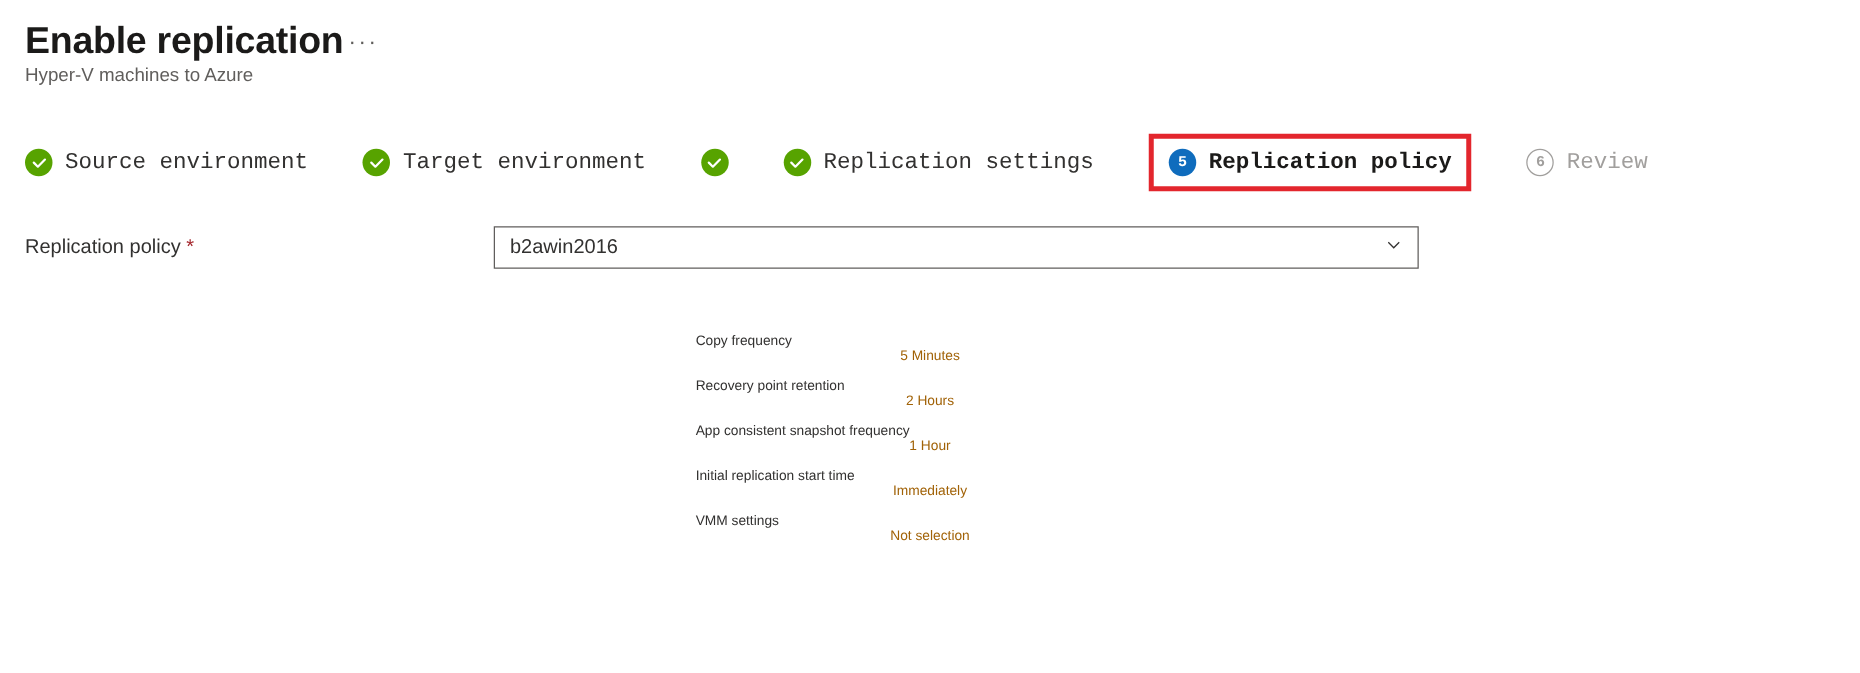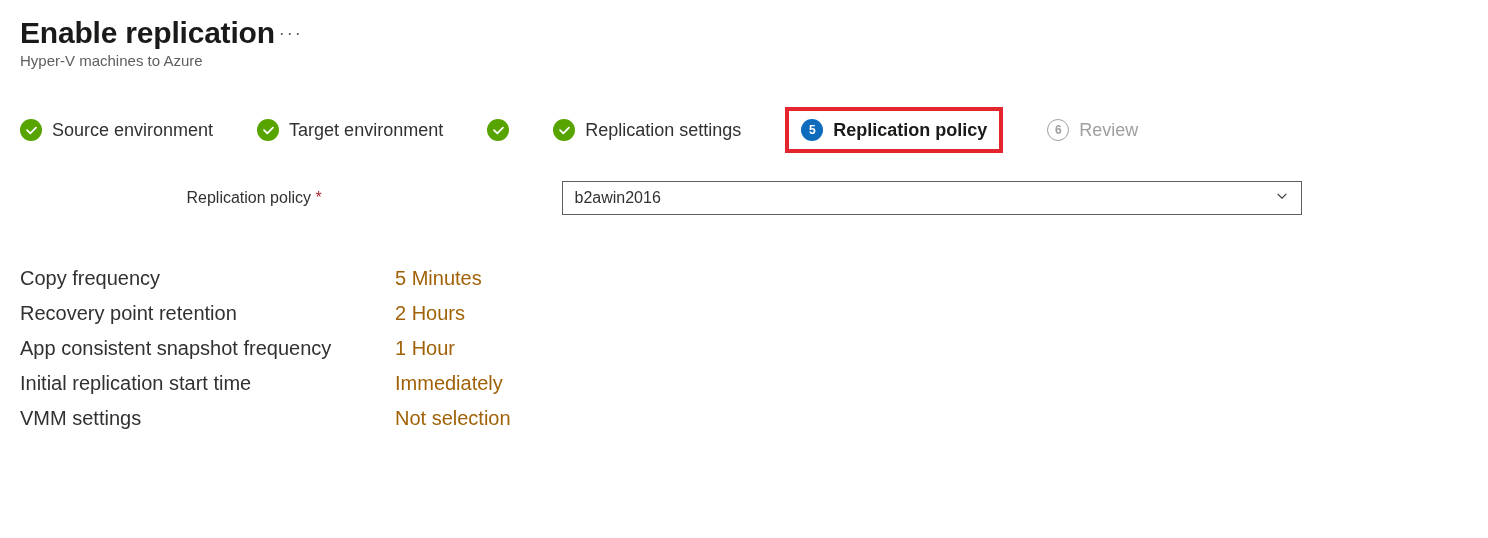--- a/index.html
+++ b/index.html
@@ -27,20 +27,21 @@
       font-size: 15px;
       color: #605e5c;
       margin-top: 2px;
     }
     .wizard-steps {
       display: flex;
       align-items: center;
       gap: 44px;
       margin-bottom: 40px;
       flex-wrap: nowrap;
+      font-family: Liberation Mono, monospace;
     }
     .step {
       display: flex;
       align-items: center;
       gap: 10px;
       font-size: 18px;
       cursor: pointer;
       white-space: nowrap;
     }
     .step-label-completed { color: #323130; }
@@ -77,21 +78,20 @@
       align-items: center;
       gap: 10px;
       margin-top: -12px;
       margin-bottom: -12px;
     }
     .form-area { margin-top: 12px; }
     .form-row {
       display: flex;
       align-items: center;
       margin-bottom: 10px;
-      justify-content: center;
     }
     .form-label {
       width: 375px;
       font-size: 16px;
       color: #323130;
     }
     .req { color: #a4262c; }
     .dropdown {
       display: flex;
       align-items: center;
@@ -104,21 +104,22 @@
       color: #323130;
       cursor: pointer;
       background: #ffffff;
     }
     .dropdown .chev { color: #323130; }
     .details-block { margin-top: 52px; }
     .detail-row {
       display: flex;
       align-items: center;
       margin-bottom: 12px;
-      font-size: 20px;
+      font-size: 11px;
+      flex-direction: column;
     }
     .detail-label {
       width: 375px;
       color: #323130;
     }
     .detail-value { color: #a16207; }
   </style>
 </head>
 <body>
 

